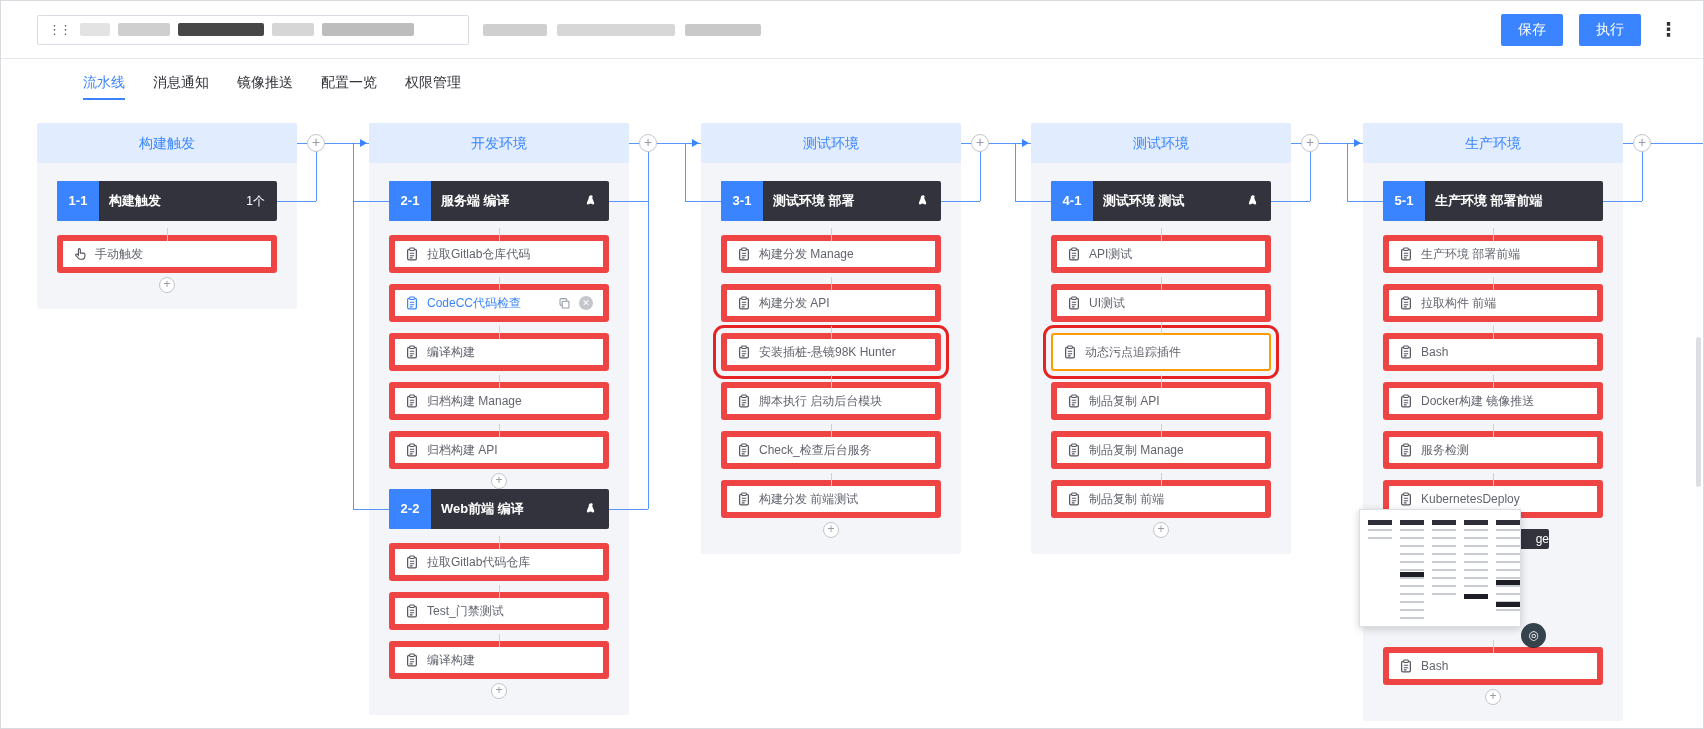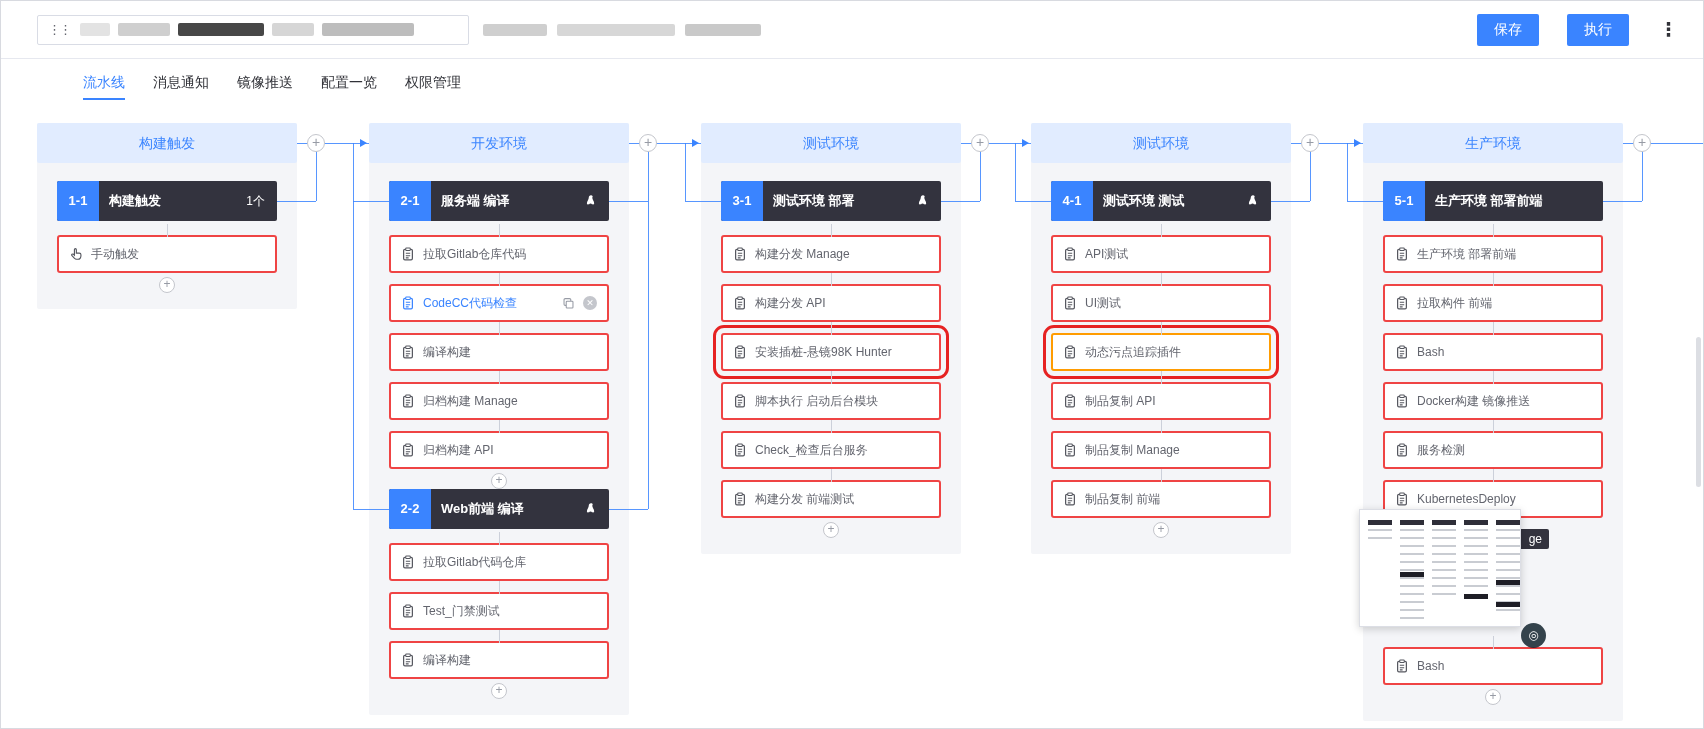--- a/index.html
+++ b/index.html
@@ -6,21 +6,21 @@
   body { background:#e9ebf0; font-family:"Liberation Sans","DejaVu Sans",sans-serif; }
   .screen { position:relative; width:1704px; height:729px; background:#fff; border:1px solid #d8dae0; overflow:hidden; }
 
   
   .topbar { position:relative; height:58px; display:flex; align-items:center; padding:0 26px 0 36px; border-bottom:1px solid #e6e8ef; background:#fff; }
   .redact-box { display:flex; align-items:center; gap:8px; width:432px; height:30px; border:1px solid #d9dce5; border-radius:2px; background:#fff; padding:0 10px; overflow:hidden; }
   .drag-dots { color:#63656e; font-size:13px; letter-spacing:-2px; margin-right:2px; }
   .blob { display:inline-block; height:13px; border-radius:2px; }
   .redact-loose { display:flex; align-items:center; gap:10px; margin-left:14px; }
   .redact-loose .blob { height:12px; opacity:.75; }
-  .topbar-actions { margin-left:auto; display:flex; align-items:center; gap:28px;justify-content:space-between; }
+  .topbar-actions { margin-left:auto; display:flex; align-items:center; gap:16px;justify-content:space-between; }
   .btn { min-width:62px; height:32px; padding:0 14px; background:#3a84ff; color:#fff; border:none; border-radius:2px; font-size:14px; cursor:pointer; font-family:inherit; }
   .more-dots { font-size:19px; font-weight:bold; color:#313238; width:18px; text-align:center; cursor:pointer; margin-left:2px; }
 
   
   .tabs { height:46px; display:flex; align-items:center; gap:28px; padding:0 36px; font-size:14px; color:#313238; background:#fff; }
   .tab { position:relative; height:46px; line-height:46px; cursor:pointer; white-space:nowrap; }
   .tab.active { color:#3a84ff;margin-left:46px; }
   .tab.active::after { content:''; position:absolute; left:0; right:0; bottom:5px; height:2px; background:#3a84ff; }
 
   
@@ -28,39 +28,39 @@
   .stage { position:absolute; top:18px; background:#f4f5f8; padding-bottom:16px; border-radius:2px; }
   .stage-header { height:40px; line-height:40px; text-align:center; background:#e1ecff; color:#3a84ff; font-size:14px; font-weight:500; border-radius:2px; margin-bottom:18px; cursor:pointer; }
   .job { margin:0 20px; display:flex; flex-direction:column; }
   .job + .job { margin-top:0; }
   .job-header { display:flex; align-items:center; height:40px; background:#33333e; border-radius:2px; overflow:hidden; margin-bottom:14px; cursor:pointer; }
   .job-num { width:42px; align-self:stretch; line-height:40px; text-align:center; background:#3a84ff; color:#fff; font-size:13px; font-weight:bold; flex:0 0 42px; }
   .job-title { margin-left:10px; color:#fff; font-size:13px; font-weight:bold; flex:1; white-space:nowrap; overflow:hidden; }
   .job-count { color:#fff; font-size:12px; margin-right:12px; }
   .job-os { display:flex; margin-right:11px; }
 
-  .task { position:relative; display:flex; align-items:center; gap:8px; height:38px; padding:0 10px; background:#fff; border:2px solid #ef4444; border-radius:3px; cursor:pointer; }
+  .task { position:relative; display:flex; align-items:center; gap:8px; height:38px; padding:0 10px; background:#fff; border:6px solid #ef4444; border-radius:3px; cursor:pointer; }
   .task + .task { margin-top:11px; }
   .task::before { content:''; position:absolute; top:-13px; left:50%; width:1px; height:13px; background:#ccd0da; }
   .t-icon { display:flex; color:#55575f; flex:0 0 auto; }
   .t-label { font-size:12px; color:#63656e; white-space:nowrap; overflow:hidden; text-overflow:ellipsis; flex:1; }
   .task.accent .t-icon, .task.accent .t-label { color:#3a84ff; }
   .t-copy { display:flex; cursor:pointer; }
   .t-close { width:14px; height:14px; border-radius:50%; background:#c4c6cc; color:#fff; font-size:9px; line-height:14px; text-align:center; cursor:pointer; flex:0 0 14px; }
   .task.sel-orange { border:2px solid #ff9c01; }
   .task.ring-red { outline:3px solid #e62222; outline-offset:5px; }
 
   .add-plus { width:16px; height:16px; margin:4px auto 0; border-radius:50%; background:#fff; border:1px solid #c4c6cc; color:#979ba5; font-size:12px; line-height:13px; text-align:center; cursor:pointer; }
 
   .cl { position:absolute; background:#3a84ff; opacity:.85; }
   .plus-node { position:absolute; width:18px; height:18px; border-radius:50%; background:#fff; border:1px solid #c4c6cc; color:#979ba5; font-size:14px; line-height:15px; text-align:center; z-index:3; cursor:pointer; }
   .flow-arrow { position:absolute; width:0; height:0; border-top:4px solid transparent; border-bottom:4px solid transparent; border-left:7px solid #3a84ff; z-index:2; }
 
   
-  .clip-tag { position:absolute; left:1498px; top:528px; width:50px; height:20px; background:#33333e; color:#fff; font-size:12px; line-height:20px; text-align:right; padding-right:7px; border-radius:2px; z-index:4; }
+  .clip-tag { position:absolute; left:1498px; top:528px; width:50px; height:20px; background:#33333e; color:#fff; font-size:12px; line-height:20px; text-align:right; border-radius:2px; z-index:4; }
   .minimap { position:absolute; left:1358px; top:508px; width:162px; height:118px; background:#fff; border:1px solid #dcdee5; box-shadow:0 2px 8px rgba(0,0,0,.18); z-index:5; }
   .mini-col { position:absolute; top:10px; width:24px; }
   .mini-head { height:5px; background:#2e2e38; margin-bottom:4px; }
   .mini-lines { background:repeating-linear-gradient(to bottom,#c9ccd2 0 2px,transparent 2px 8px); }
   .mini-dark { position:absolute; left:0; width:24px; height:5px; background:#1e1e26; }
   .map-btn { position:absolute; left:1520px; top:622px; width:25px; height:25px; border-radius:50%; background:rgba(18,35,46,.85); color:#fff; font-size:12px; line-height:25px; text-align:center; z-index:7; cursor:pointer; }
   .vscroll { position:absolute; right:2px; top:336px; width:5px; height:150px; background:#dcdee3; border-radius:3px; z-index:8; cursor:pointer; }
 </style>
 </head>
 <body>

